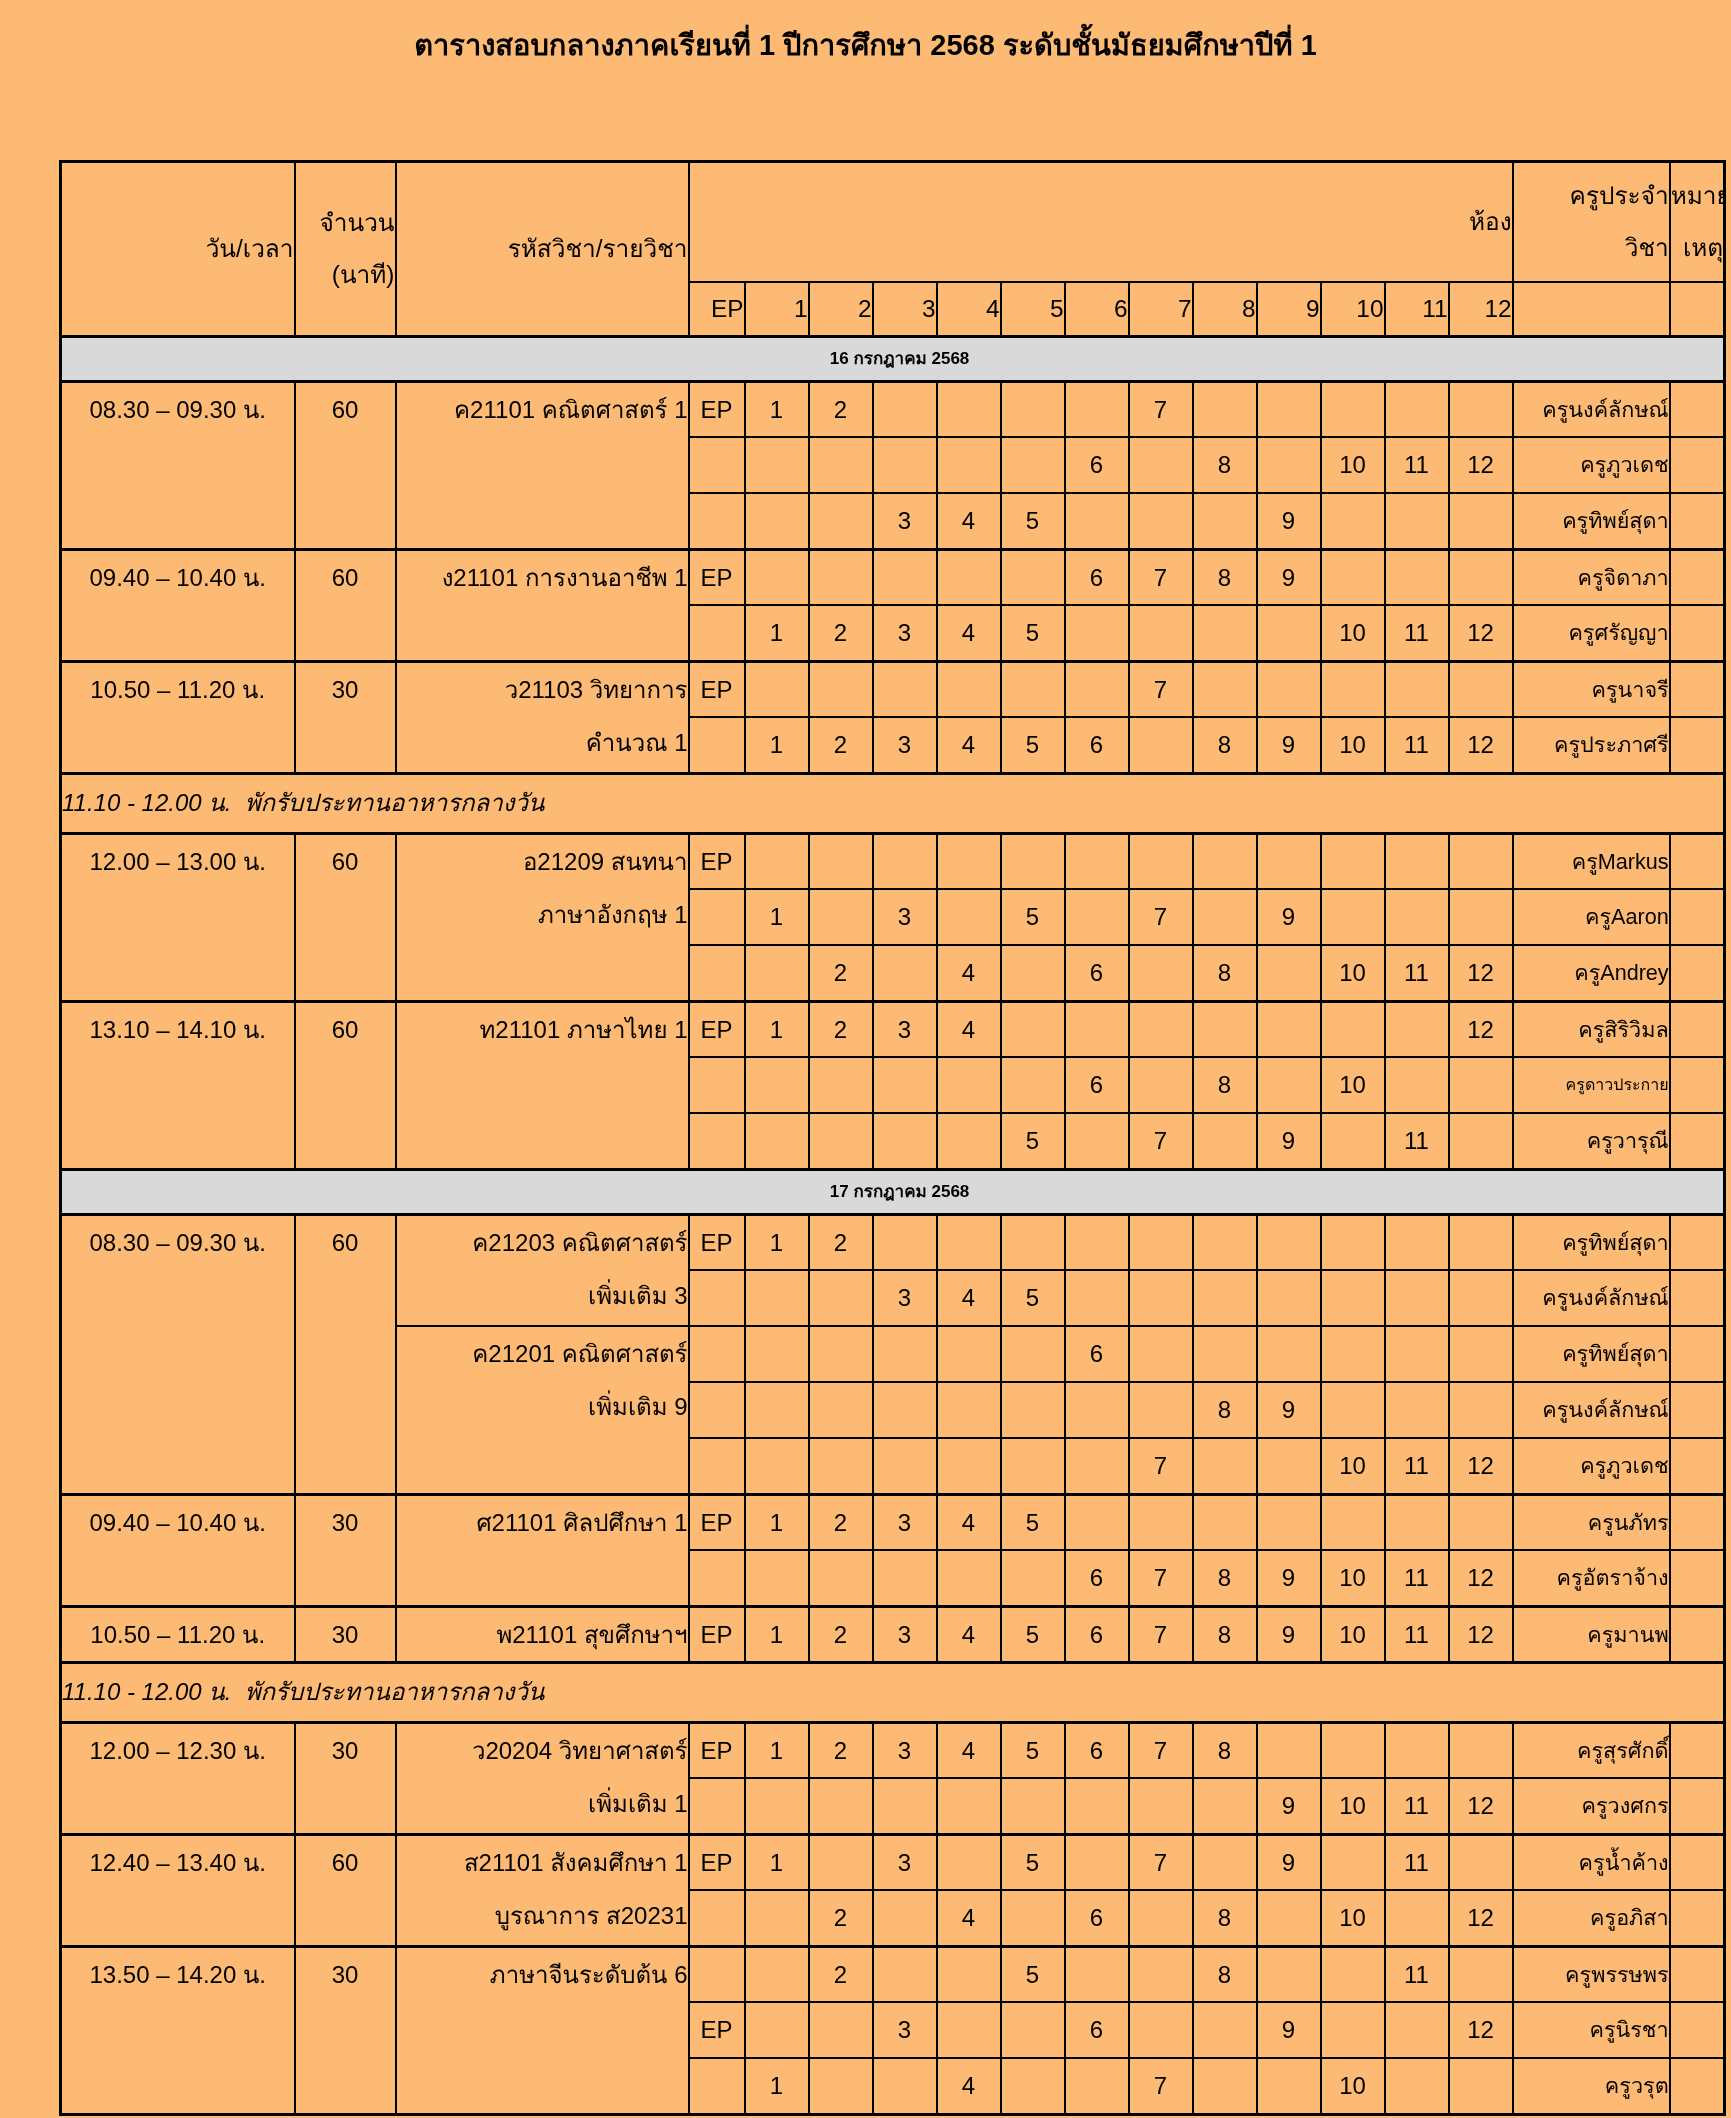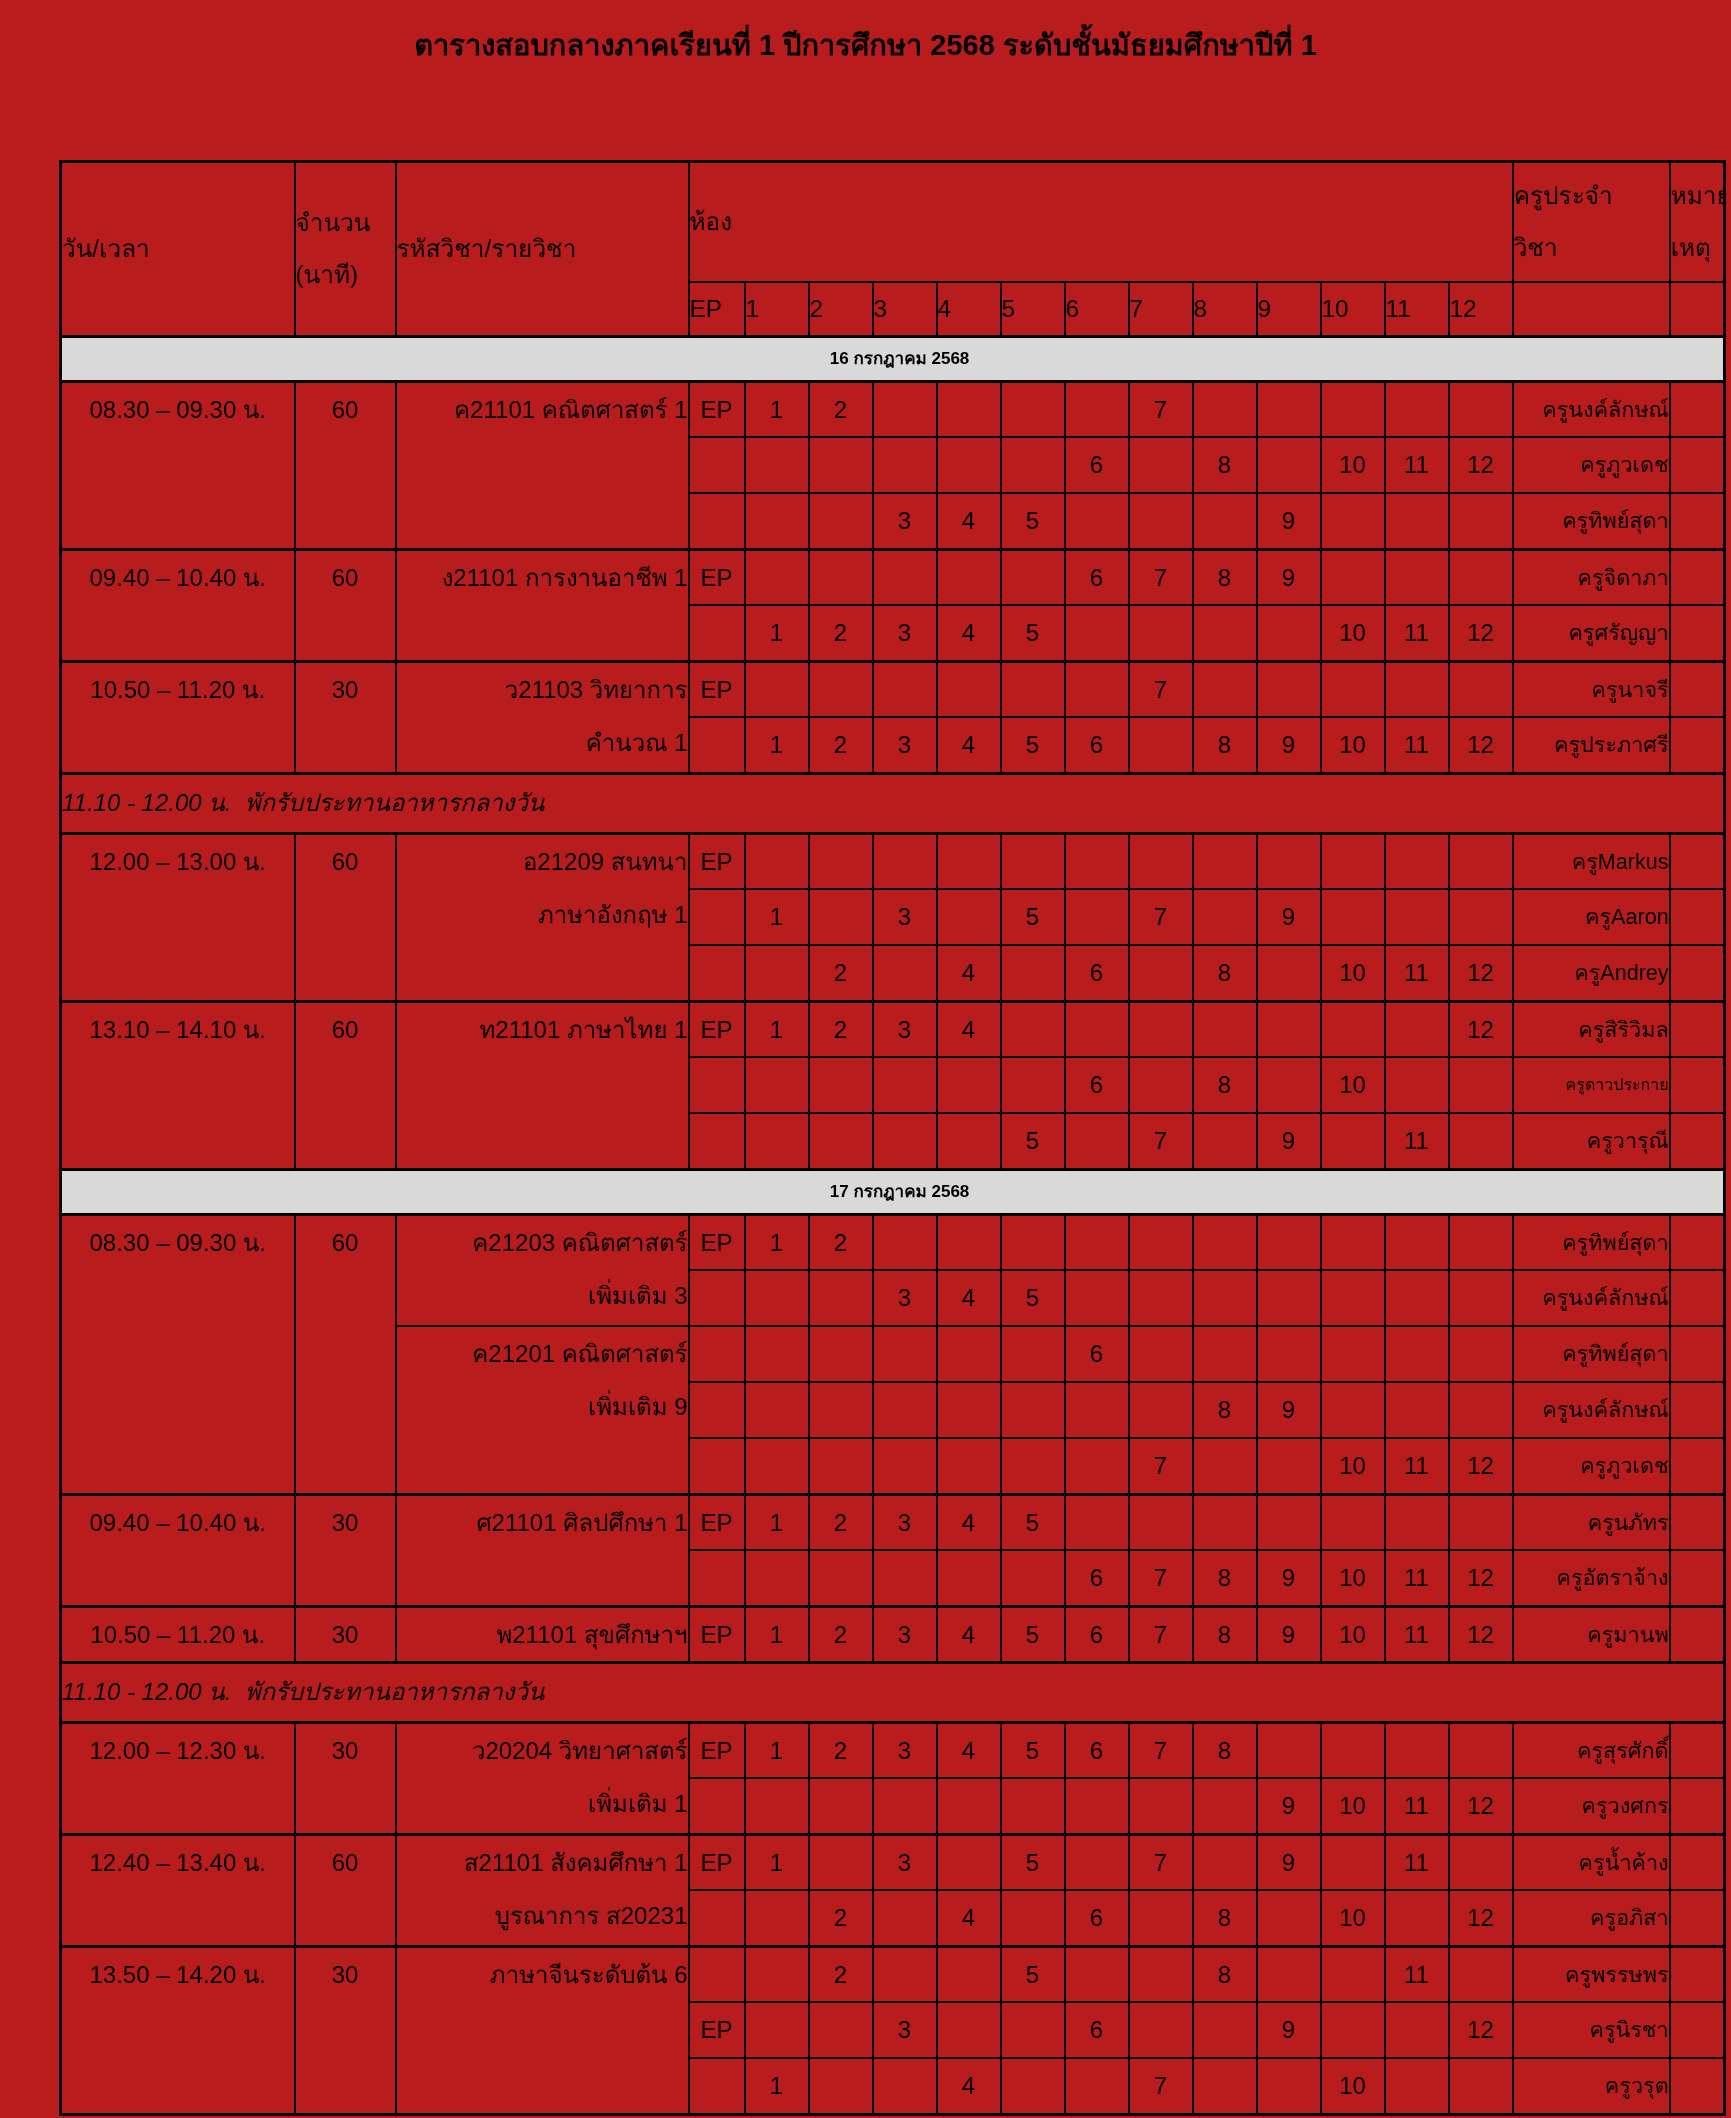--- a/index.html
+++ b/index.html
@@ -6,21 +6,21 @@
     margin: 0;
     padding: 0;
     background: #ffffff;
     color: #000000;
     font-family: "Liberation Sans", "DejaVu Sans", sans-serif;
   }
   .page {
     position: relative;
     width: 1731px;
     height: 2119px;
-    background: #b91c1c;
+    background: #fdba74;
     overflow: hidden;
   }
   h1.title {
     margin: 29px 0 0 0;
     text-align: center;
     font-size: 29px;
     font-weight: bold;
     line-height: 33px;
   }
   table.schedule {
@@ -34,21 +34,21 @@
     border: 2.1px solid #000;
     white-space: pre-line;
     overflow: hidden;
     padding: 0;
   }
   thead tr.head-a { height: 120px; }
   thead tr.head-b { height: 45px; }
   th {
     font-weight: normal;
     font-size: 24.4px;
-    text-align: left;
+    text-align: right;
     vertical-align: middle;
     line-height: 52px;
   }
   tbody tr { height: 56px; }
   tbody td {
     font-size: 24px;
     vertical-align: top;
     line-height: 53px;
     text-align: center;
   }

